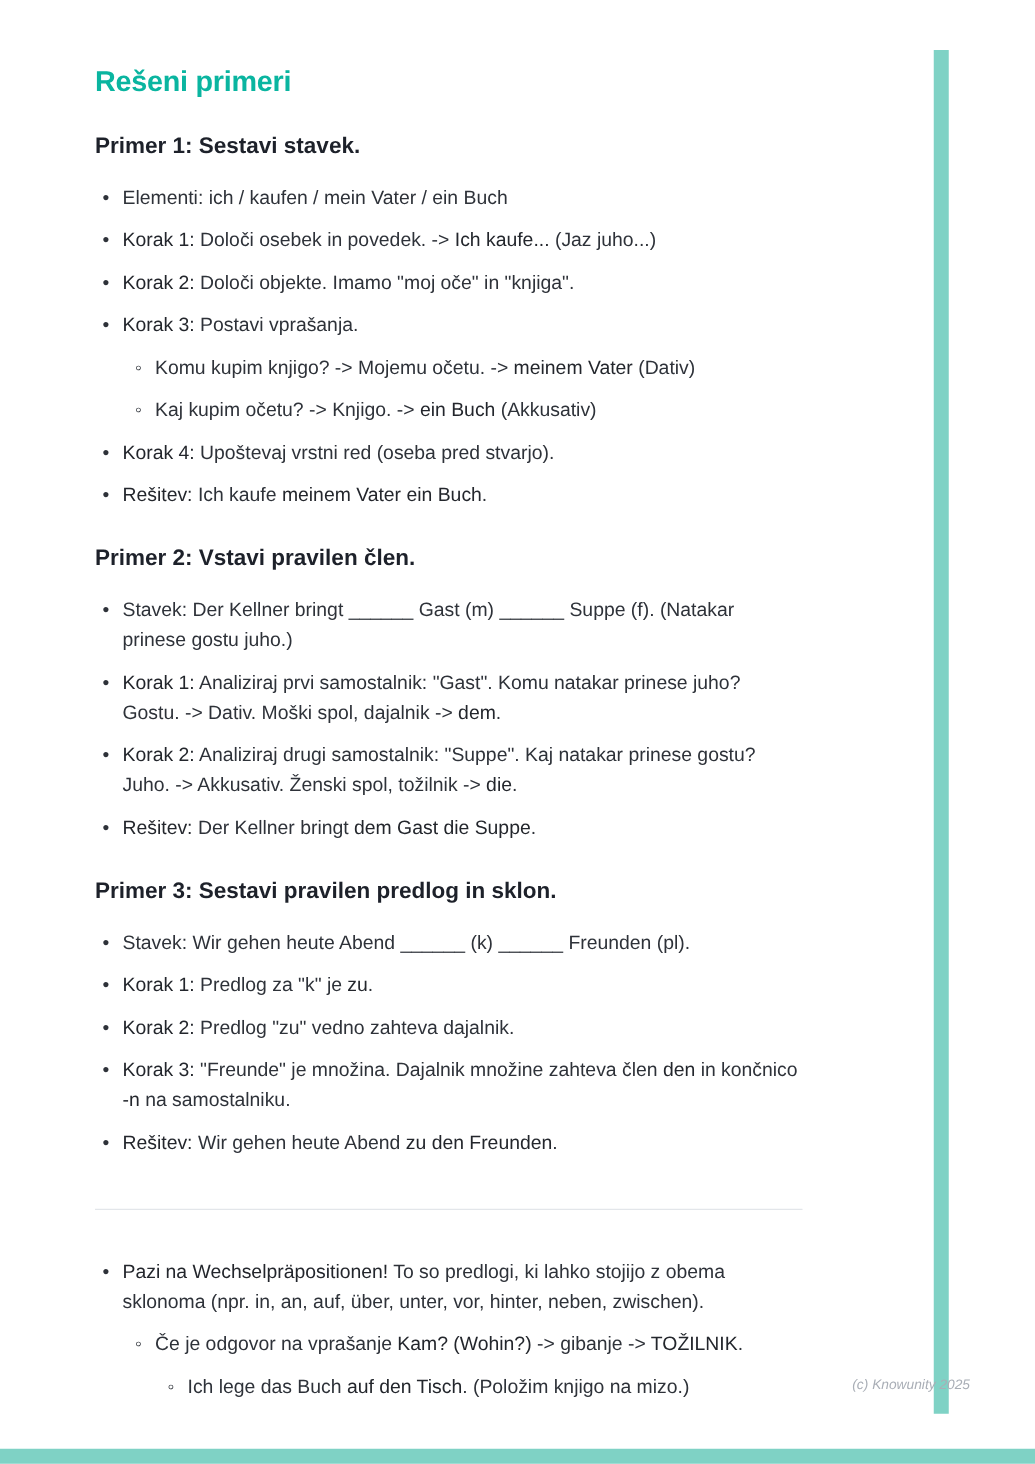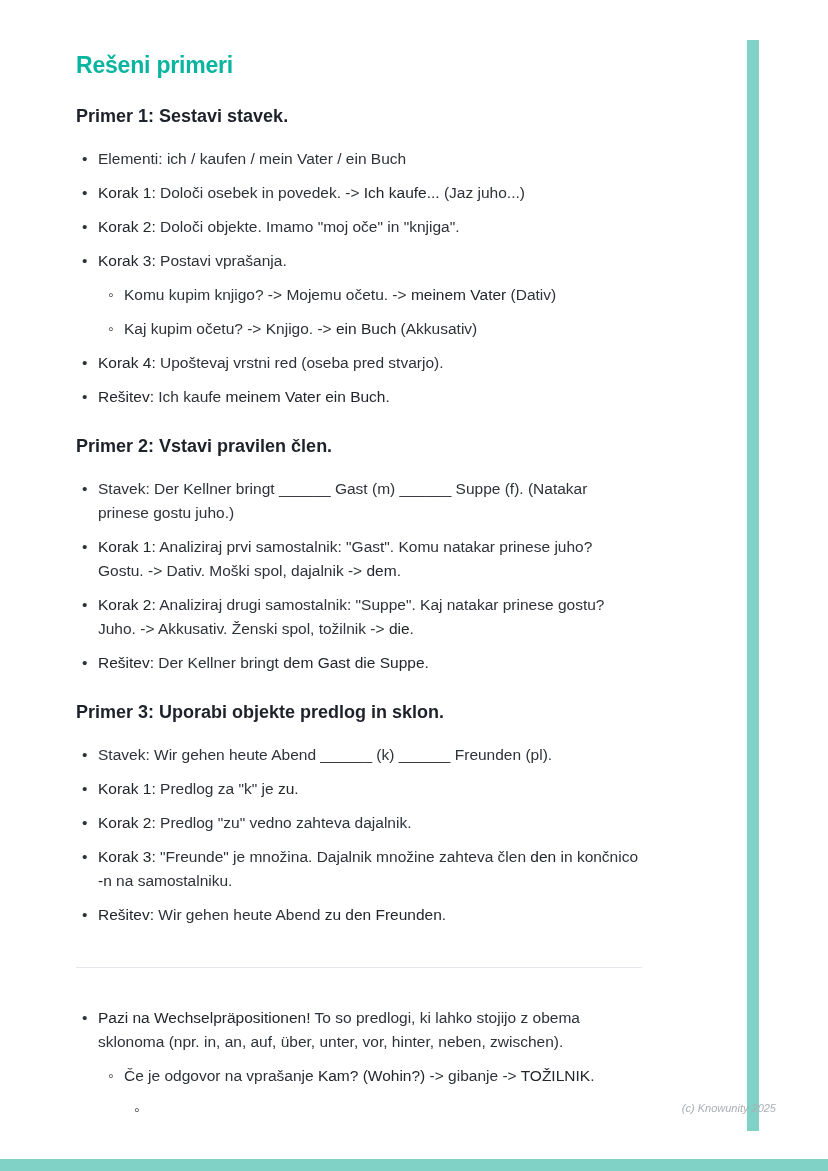--- a/index.html
+++ b/index.html
@@ -129,21 +129,21 @@
       <span class="txt"><span class="b ">Korak 1:</span><span> Analiziraj prvi samostalnik: "Gast". Komu natakar prinese juho? Gostu. -&gt; Dativ. Moški spol, dajalnik -&gt; </span><span class="b ">dem</span><span>.</span></span>
     </div>
     <div class="li l1">
       <span class="bullet">•</span>
       <span class="txt"><span class="b ">Korak 2:</span><span> Analiziraj drugi samostalnik: "Suppe". Kaj natakar prinese gostu? Juho. -&gt; Akkusativ. Ženski spol, tožilnik -&gt; </span><span class="b ">die</span><span>.</span></span>
     </div>
     <div class="li l1">
       <span class="bullet">•</span>
       <span class="txt"><span class="b ">Rešitev:</span><span> Der Kellner bringt </span><span class="b ">dem Gast die Suppe</span><span>.</span></span>
     </div>
-    <div class="sub">Primer 3: Uporabi objekte predlog in sklon.</div>
+    <div class="sub">Primer 3: Sestavi pravilen predlog in sklon.</div>
     <div class="li l1">
       <span class="bullet">•</span>
       <span class="txt"><span>Stavek: Wir gehen heute Abend ______ (k) ______ Freunden (pl).</span></span>
     </div>
     <div class="li l1">
       <span class="bullet">•</span>
       <span class="txt"><span class="b ">Korak 1:</span><span> Predlog za "k" je </span><span class="b ">zu</span><span>.</span></span>
     </div>
     <div class="li l1">
       <span class="bullet">•</span>
@@ -161,18 +161,19 @@
     <div class="li l1">
       <span class="bullet">•</span>
       <span class="txt"><span class="b ">Pazi na Wechselpräpositionen!</span><span> To so predlogi, ki lahko stojijo z obema sklonoma (npr. </span><span class="i">in, an, auf, über, unter, vor, hinter, neben, zwischen</span><span>).</span></span>
     </div>
     <div class="li l2">
       <span class="bullet">◦</span>
       <span class="txt"><span>Če je odgovor na vprašanje </span><span class="b ">Kam? (Wohin?)</span><span> -&gt; gibanje -&gt; </span><span class="b ">TOŽILNIK</span><span>.</span></span>
     </div>
     <div class="li l3">
       <span class="bullet">◦</span>
+      <span class="txt"><span>Ich lege das Buch </span><span class="b ">auf den Tisch</span><span>. (Položim knjigo na mizo.)</span></span>
     </div>
   </div>
 
 <div class="vbar"></div>
 <div class="bstrip"></div>
 <div class="footer">(c) Knowunity 2025</div>
 
 </body></html>

